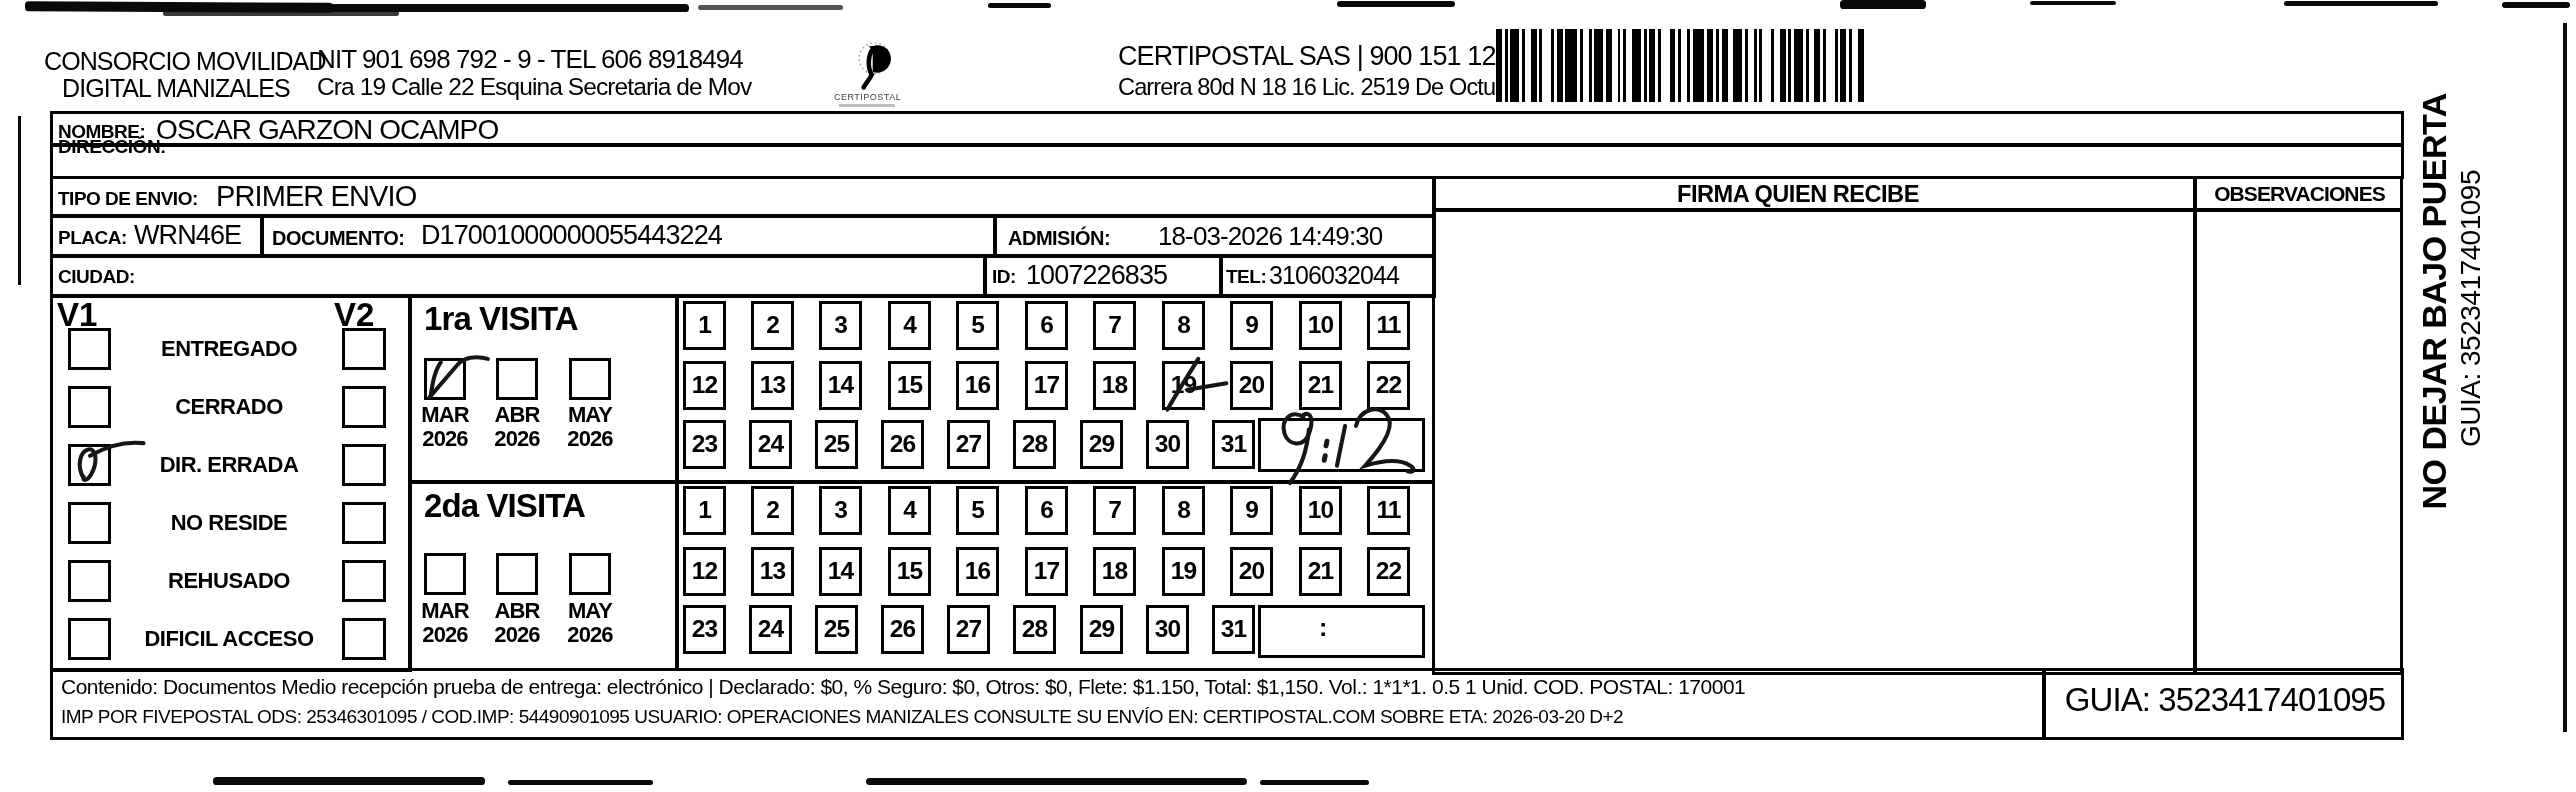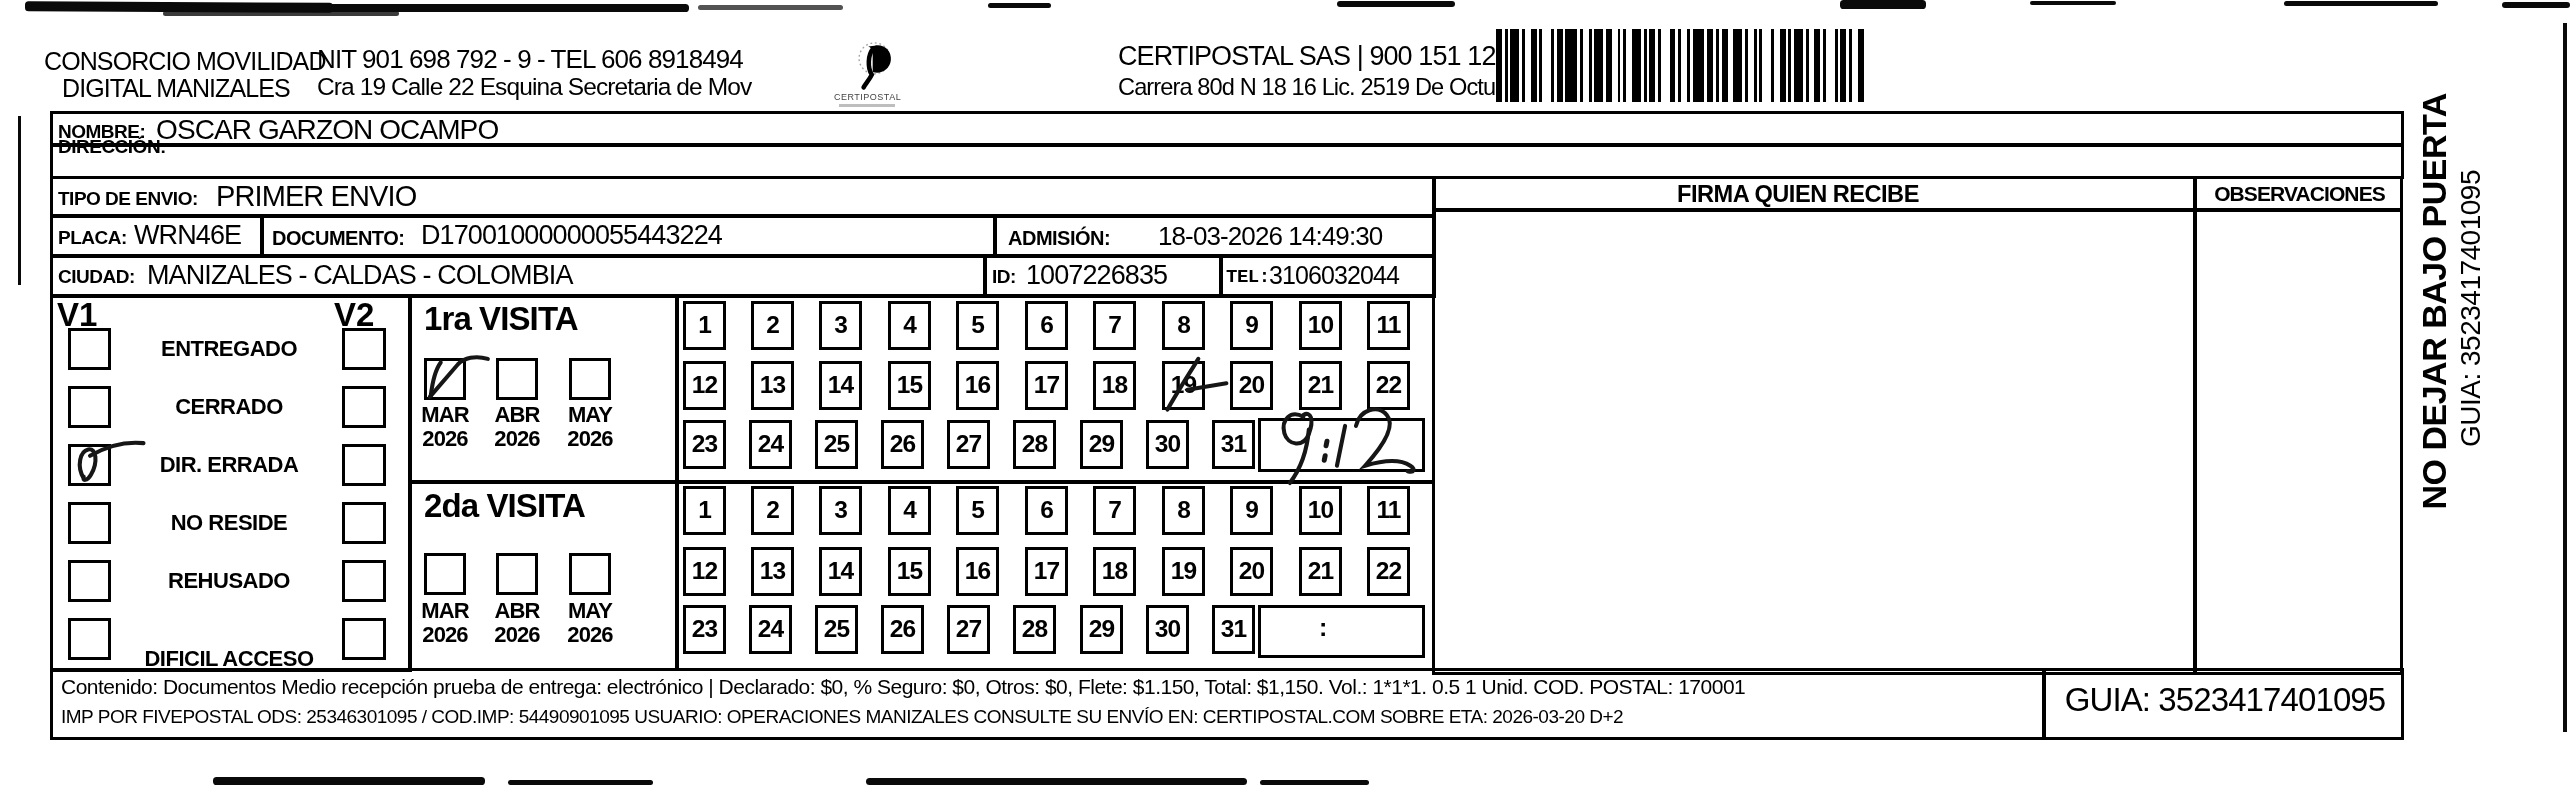--- a/index.html
+++ b/index.html
@@ -35,21 +35,21 @@
   #b-placa{left:50px;top:214px;width:1386px;height:44px;}
   #b-ciudad{left:50px;top:254px;width:1386px;height:44px;}
   #t-nombre-lbl{left:58px;top:121px;}   #t-nombre-val{left:156px;top:114px;font-size:28px;}
   #t-dir-lbl{left:58px;top:136px;text-align:right;}      #t-dir-val{left:178px;top:147px;font-size:28px;}
   #t-tipo-lbl{left:58px;top:188px;}     #t-tipo-val{left:216px;top:180px;font-size:29px;}
   #t-placa-lbl{left:58px;top:227px;}    #t-placa-val{left:134px;top:220px;}
   #t-doc-lbl{left:272px;top:227px;font-size:20px;} #t-doc-val{left:421px;top:220px;}
   #t-adm-lbl{left:1008px;top:227px;font-size:20px;} #t-adm-val{left:1158px;top:221px;font-size:26px;}
   #t-ciudad-lbl{left:58px;top:266px;}   #t-ciudad-val{left:147px;top:260px;}
   #t-id-lbl{left:992px;top:266px;}     #t-id-val{left:1026px;top:260px;}
-  #t-tel-lbl{left:1226px;top:266px;font-family:Liberation Mono, monospace;}    #t-tel-val{left:1269px;top:261px;font-size:25px;}
+  #t-tel-lbl{left:1226px;top:266px;}    #t-tel-val{left:1269px;top:261px;font-size:25px;}
   
   #b-status{left:50px;top:294px;width:362px;height:378px;}
   #t-v1{left:57px;top:296px;font-size:33px;font-weight:bold;}
   #t-v2{left:334px;top:296px;font-size:33px;font-weight:bold;}
   .cb{position:absolute;box-sizing:border-box;border:3.6px solid #000;width:43px;height:42px;background:#fff;}
   .optlbl{position:absolute;left:118px;width:222px;font-size:22px;font-weight:bold;letter-spacing:-0.5px;
           text-align:center;line-height:42px;}
   
   #b-v1panel{left:408px;top:294px;width:271px;height:190px;}
   #b-v2panel{left:408px;top:480px;width:271px;height:191px;}
@@ -143,21 +143,20 @@
   <div class="t lbl" id="t-dir-lbl">DIRECCIÓN:</div>
   <div class="t lbl" id="t-tipo-lbl">TIPO DE ENVIO:</div>
   <div class="t val" id="t-tipo-val">PRIMER ENVIO</div>
   <div class="t lbl" id="t-placa-lbl">PLACA:</div>
   <div class="t val" id="t-placa-val">WRN46E</div>
   <div class="t lbl" id="t-doc-lbl">DOCUMENTO:</div>
   <div class="t val" id="t-doc-val">D17001000000055443224</div>
   <div class="t lbl" id="t-adm-lbl">ADMISIÓN:</div>
   <div class="t val" id="t-adm-val">18-03-2026 14:49:30</div>
   <div class="t lbl" id="t-ciudad-lbl">CIUDAD:</div>
-  <div class="t val" id="t-ciudad-val">MANIZALES - CALDAS - COLOMBIA</div>
   <div class="t lbl" id="t-id-lbl">ID:</div>
   <div class="t val" id="t-id-val">1007226835</div>
   <div class="t lbl" id="t-tel-lbl">TEL:</div>
   <div class="t val" id="t-tel-val">3106032044</div>
 
   <div class="bx" id="b-status"></div>
   <div class="t" id="t-v1">V1</div>
   <div class="t" id="t-v2">V2</div>
   <div id="status-body">
       <div class="cb" style="left: 68px; top: 328px;"></div>
@@ -169,21 +168,21 @@
       <div class="cb" style="left: 68px; top: 444px;"></div>
       <div class="t optlbl" style="top: 444px;">DIR. ERRADA</div>
       <div class="cb" style="left: 342px; top: 444px; width: 44px;"></div>
       <div class="cb" style="left: 68px; top: 502px;"></div>
       <div class="t optlbl" style="top: 502px;">NO RESIDE</div>
       <div class="cb" style="left: 342px; top: 502px; width: 44px;"></div>
       <div class="cb" style="left: 68px; top: 560px;"></div>
       <div class="t optlbl" style="top: 560px;">REHUSADO</div>
       <div class="cb" style="left: 342px; top: 560px; width: 44px;"></div>
       <div class="cb" style="left: 68px; top: 618px;"></div>
-      <div class="t optlbl" style="top: 618px; margin-top: 20px;">DIFICIL ACCESO</div>
+      <div class="t optlbl" style="top: 618px;">DIFICIL ACCESO</div>
       <div class="cb" style="left: 342px; top: 618px; width: 44px;"></div>
     </div>
 
   <div class="bx" id="b-v1panel"></div>
   <div class="bx" id="b-v2panel"></div>
   <div class="t" id="t-v1title">1ra VISITA</div>
   <div class="t" id="t-v2title">2da VISITA</div>
   <div id="months-body">
       <div class="mbox" style="left: 424px; top: 358px;"></div>
       <div class="t mlbl" style="left: 417px; top: 402px;">MAR</div>

